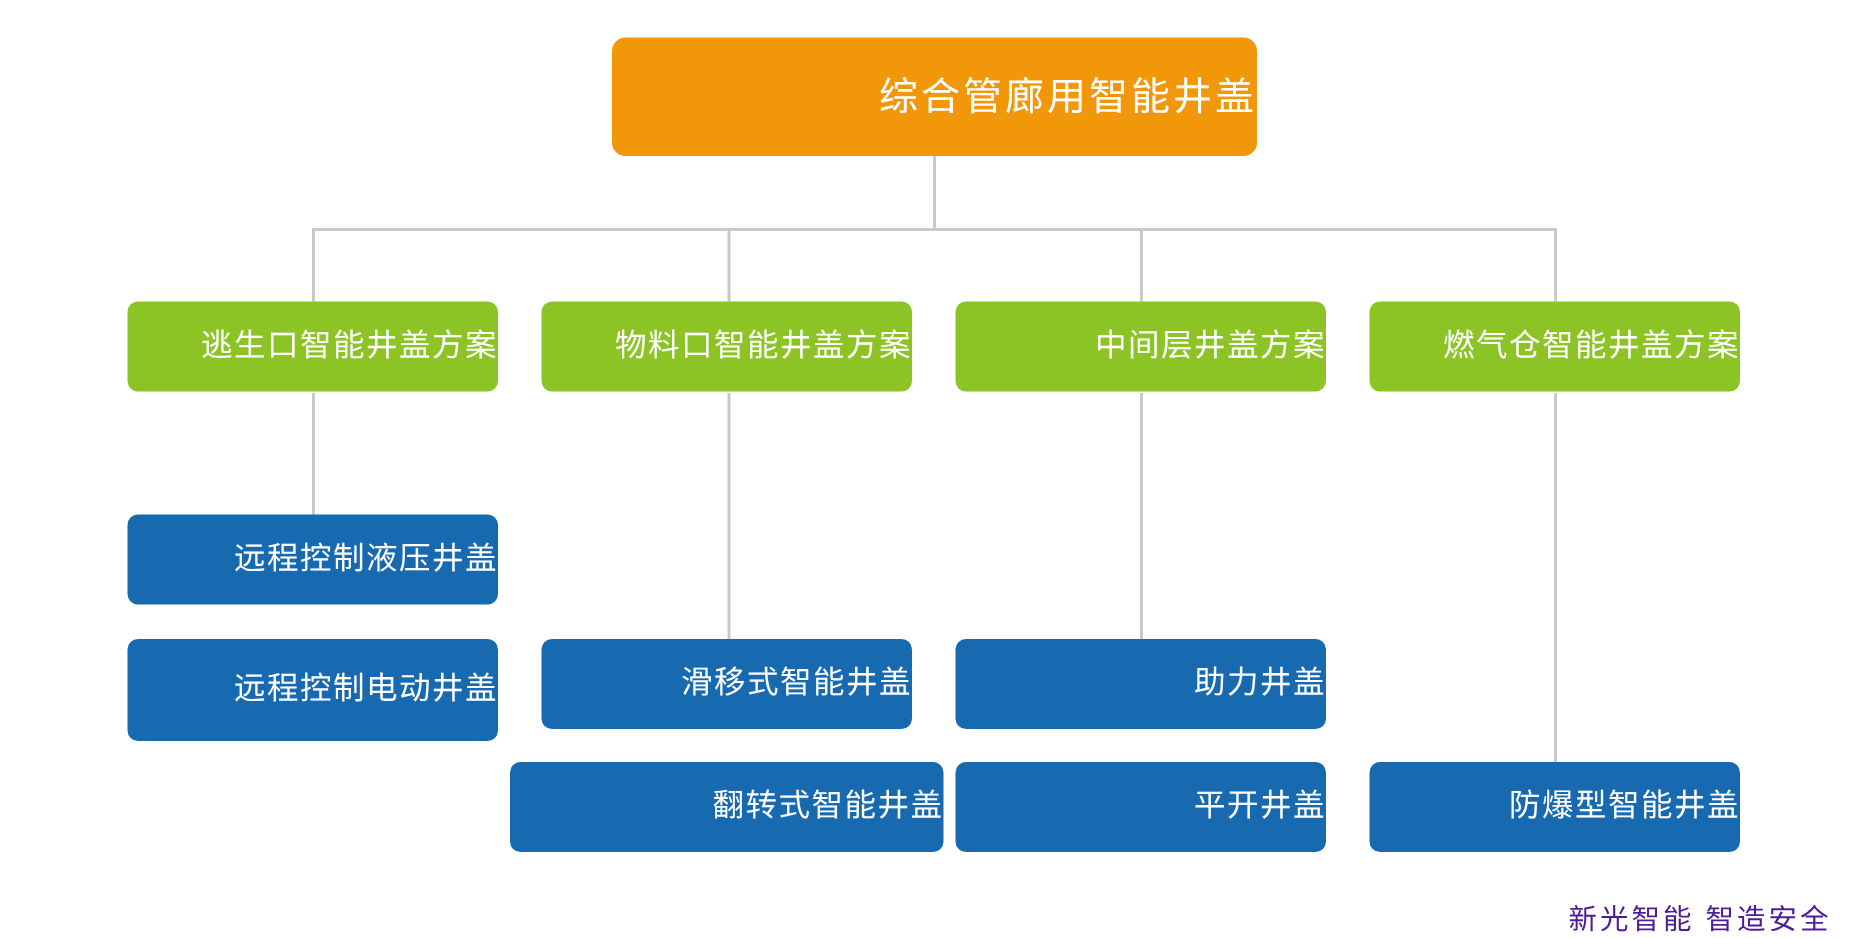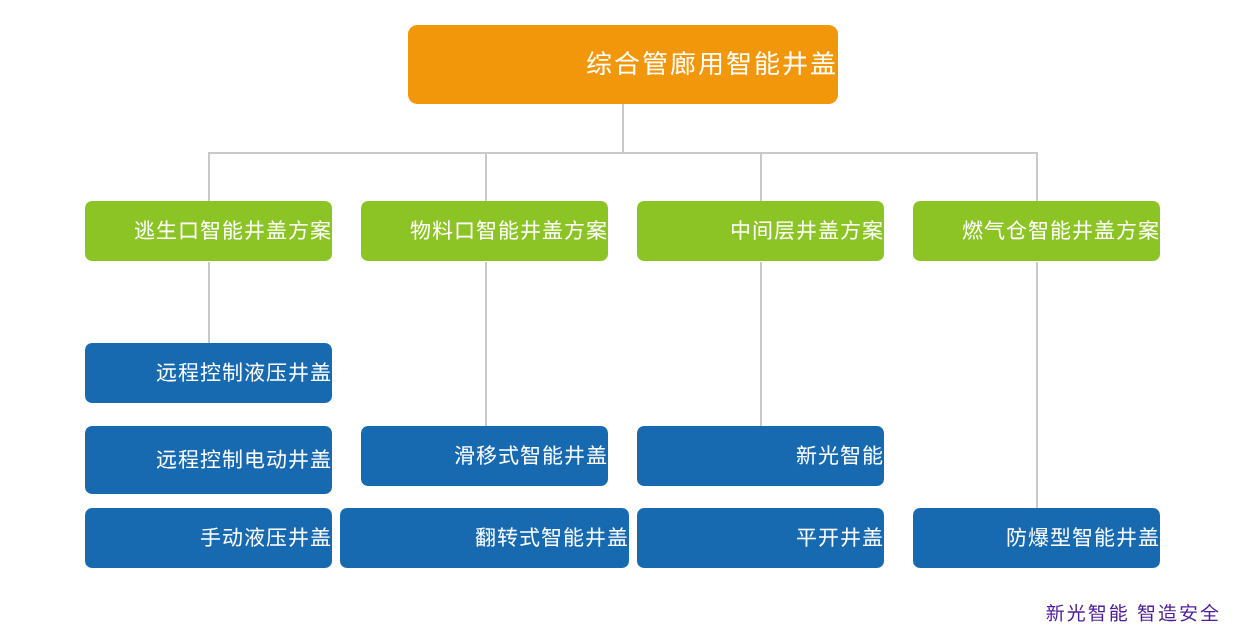--- a/index.html
+++ b/index.html
@@ -116,34 +116,31 @@
   </div>
 
   <div class="node node-leaf" style="left:85px; top:343px; width:247px; height:60px;">
     <span>远程控制液压井盖</span>
   </div>
 
   <div class="node node-leaf" style="left:85px; top:426px; width:247px; height:68px;">
     <span>远程控制电动井盖</span>
   </div>
 
-  <div class="node node-leaf" style="left:85px; top:508px; width:247px; height:60px;">
-    <span>手动液压井盖</span>
-  </div>
 
   <div class="node node-leaf" style="left:361px; top:426px; width:247px; height:60px;">
     <span>滑移式智能井盖</span>
   </div>
 
   <div class="node node-leaf" style="left:340px; top:508px; width:289px; height:60px;">
     <span>翻转式智能井盖</span>
   </div>
 
   <div class="node node-leaf" style="left:637px; top:426px; width:247px; height:60px;">
-    <span>新光智能</span>
+    <span>助力井盖</span>
   </div>
 
   <div class="node node-leaf" style="left:637px; top:508px; width:247px; height:60px;">
     <span>平开井盖</span>
   </div>
 
   <div class="node node-leaf" style="left:913px; top:508px; width:247px; height:60px;">
     <span>防爆型智能井盖</span>
   </div>
 

